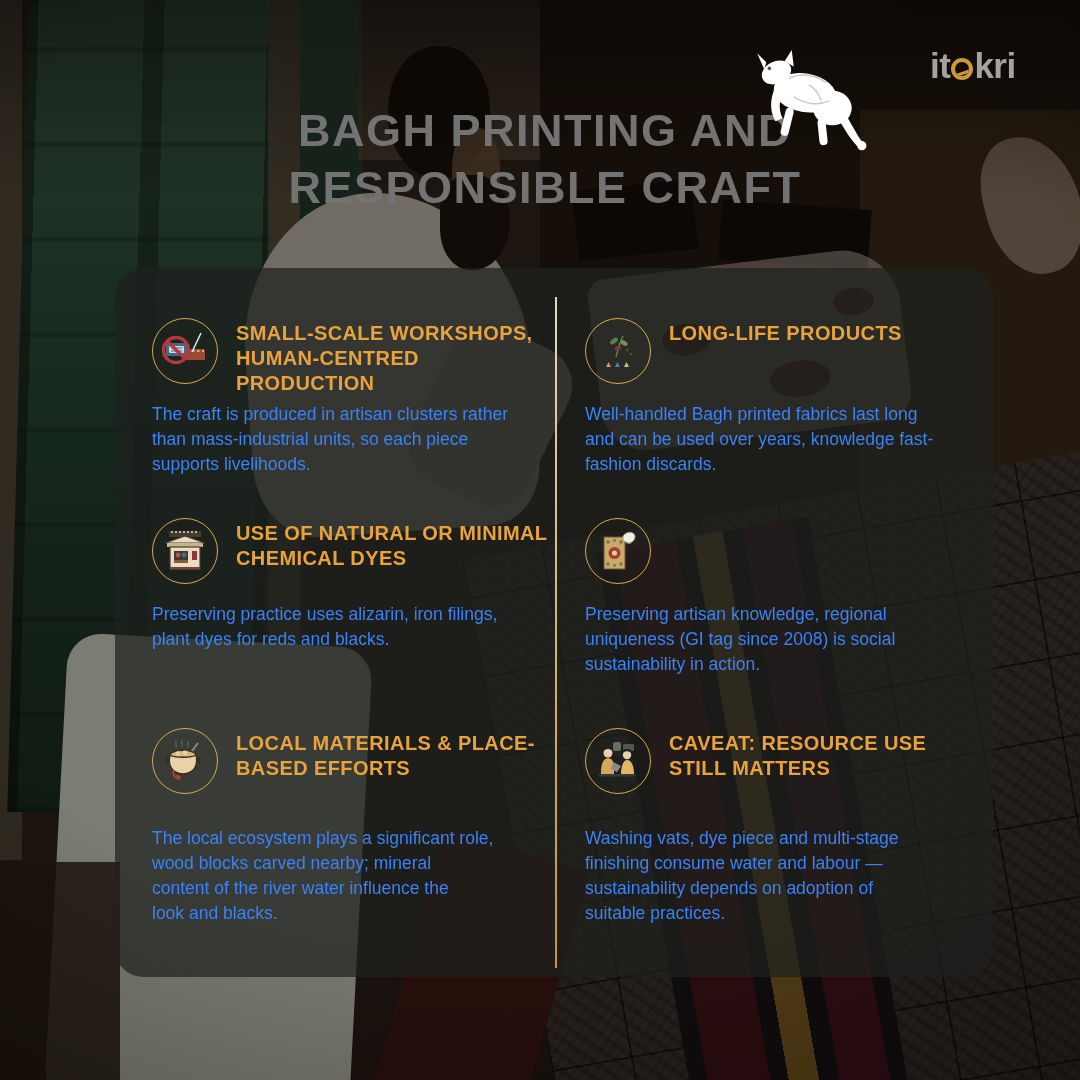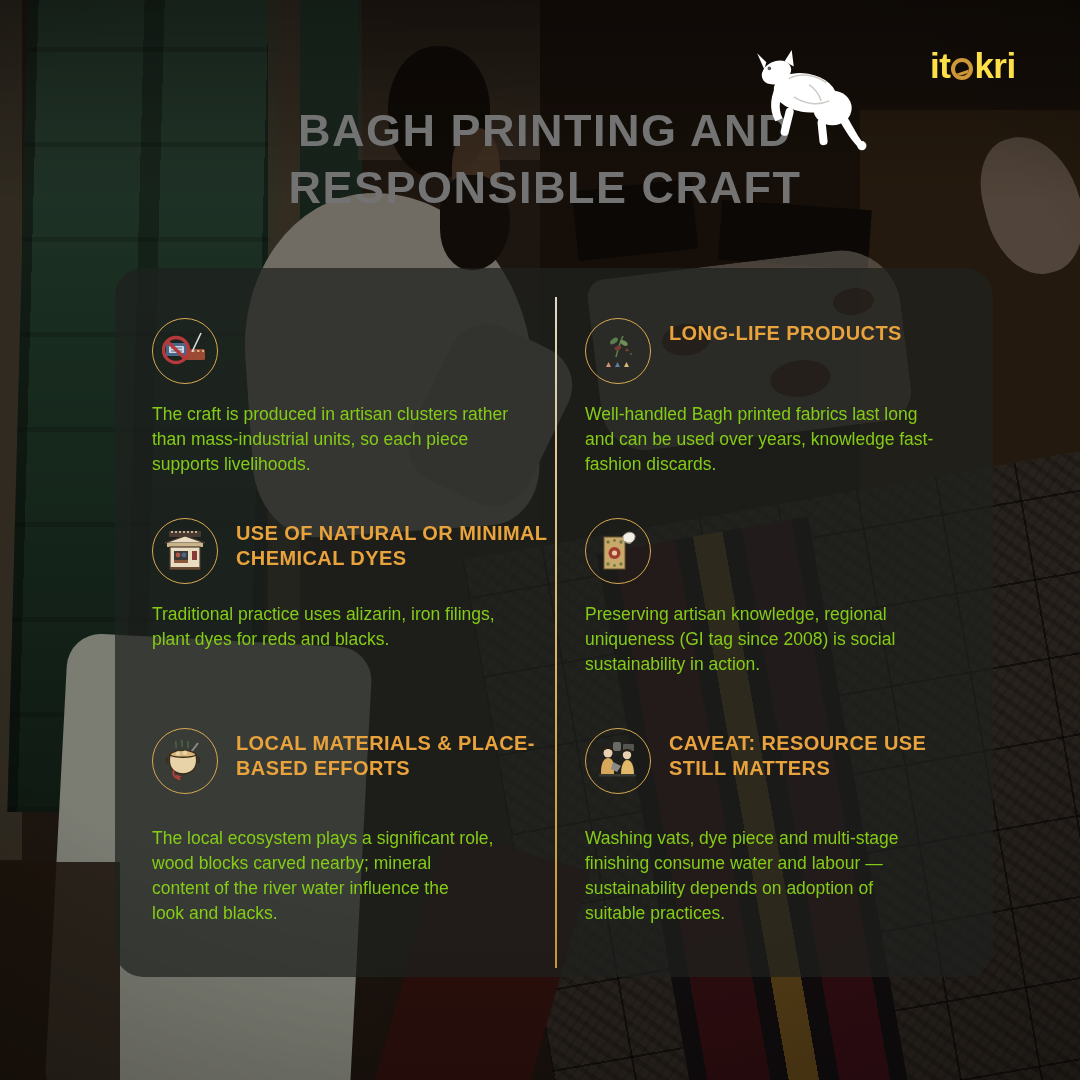--- a/index.html
+++ b/index.html
@@ -59,21 +59,21 @@
     background:linear-gradient(180deg,rgba(0,0,0,.40),transparent);}
   .bg-vignette{inset:0;background:radial-gradient(120% 95% at 45% 40%,rgba(0,0,0,0) 48%,rgba(0,0,0,.5) 100%);}
   .bg-dim{inset:0;background:rgba(8,5,3,.32);}
 
   
   .title{left:140px;top:102px;width:810px;text-align:center;z-index:4;
     color:#737373;font-size:45px;font-weight:800;letter-spacing:1.5px;
     line-height:57px;white-space:pre-line;}
   .cow{left:748px;top:48px;width:122px;height:112px;z-index:5;}
   .logo{left:930px;top:46px;z-index:4;display:flex;align-items:center;
-    color:#fde047;font-weight:800;font-size:35px;letter-spacing:-.5px;}
+    color:#a3a3a3;font-weight:800;font-size:35px;letter-spacing:-.5px;}
   .logo-o{display:inline-block;width:22px;height:22px;border:4px solid #CE9838;border-radius:50%;
     margin:6px 1px 0 1px;position:relative;overflow:hidden;}
   .logo-o::after{content:"";position:absolute;left:-3px;top:9px;width:26px;height:3px;
     background:#CE9838;transform:rotate(-18deg);}
 
   
   .panel{left:115px;top:268px;width:878px;height:709px;border-radius:28px;
     background:rgba(30,33,30,.72);z-index:2;}
   .divider{left:555px;top:297px;width:2px;height:671px;z-index:3;
     background:linear-gradient(180deg,#e2d8c2 0%,#d3a748 70%,#c8952f 100%);}
@@ -84,21 +84,21 @@
   #sec2{left:585px;top:318px;width:400px;}
   #sec3{left:152px;top:518px;width:400px;}
   #sec4{left:585px;top:518px;width:400px;}
   #sec5{left:152px;top:728px;width:400px;}
   #sec6{left:585px;top:728px;width:400px;}
   .sec-head{display:flex;align-items:flex-start;gap:18px;}
   .icon-circle{flex:0 0 66px;width:66px;height:66px;border:1.5px solid #D9A94F;border-radius:50%;
     display:flex;align-items:center;justify-content:center;}
   .sec-heading{margin-top:3px;color:#E9A33C;font-weight:700;font-size:20px;
     line-height:25px;letter-spacing:.4px;white-space:pre-line;}
-  .sec-body{position:absolute;left:0;top:84px;width:100%;color:#84cc16;
+  .sec-body{position:absolute;left:0;top:84px;width:100%;color:#3b82f6;
     font-size:17.5px;line-height:25px;white-space:pre-line;}
   #sec5 .sec-body,#sec6 .sec-body{top:98px;}
 </style>
 </head>
 <body>
 
 <div id="canvas">
 
   <div>
     <div class="abs bg-base"></div>
@@ -168,20 +168,23 @@
           <rect x="24" y="18" width="19" height="11" rx="1.5" fill="#9c4a32"></rect>
           <path d="M25,20 H42" stroke="#e8cf9a" stroke-width="1.6" stroke-dasharray="2.5 2.5" fill="none"></path>
           <path d="M39,2 L30,21" stroke="#ddd" stroke-width="1.6"></path>
           <rect x="4" y="12" width="21" height="13" rx="1.5" fill="#48688a"></rect>
           <rect x="7" y="15" width="15" height="7" rx="1" fill="#cfd8e2"></rect>
           <path d="M9,17 H20 M9,20 H20" stroke="#48688a" stroke-width="1.2"></path>
           <circle cx="14" cy="19" r="12.5" stroke="#b5393b" stroke-width="3.4" fill="none"></circle>
           <path d="M5.5,10.5 L23,27.5" stroke="#b5393b" stroke-width="3.4"></path>
         </svg>
       </div>
+      <div class="sec-heading">SMALL-SCALE WORKSHOPS,
+HUMAN-CENTRED
+PRODUCTION</div>
     </div>
     <div class="sec-body">The craft is produced in artisan clusters rather
 than mass-industrial units, so each piece
 supports livelihoods.</div>
   </div>
 
   <div class="sec" id="sec2">
     <div class="sec-head">
       <div class="icon-circle">
         <svg width="44" height="44" viewBox="0 0 44 44">
@@ -216,21 +219,21 @@
           <circle cx="17" cy="26" r="2.4" fill="#b5554a"></circle>
           <circle cx="23" cy="26" r="2.4" fill="#4a6a8a"></circle>
           <rect x="13" y="31" width="14" height="3" fill="#8a5a3a"></rect>
           <rect x="31" y="22" width="5" height="9" fill="#8a3a3a"></rect>
           <rect x="9" y="38" width="30" height="2.5" fill="#6a4a32"></rect>
         </svg>
       </div>
       <div class="sec-heading">USE OF NATURAL OR MINIMAL
 CHEMICAL DYES</div>
     </div>
-    <div class="sec-body">Traditional practice uses alizarin, iron filings,
+    <div class="sec-body">Preserving practice uses alizarin, iron filings,
 plant dyes for reds and blacks.</div>
   </div>
 
   <div class="sec" id="sec4">
     <div class="sec-head">
       <div class="icon-circle">
         <svg width="44" height="46" viewBox="0 0 44 46">
           <rect x="8" y="9" width="21" height="32" fill="#c9a96a" stroke="#6a5432" stroke-width="1"></rect>
           <circle cx="18.5" cy="25" r="6" fill="#a33c30"></circle>
           <circle cx="18.5" cy="25" r="2.6" fill="#e3cf9d"></circle>

